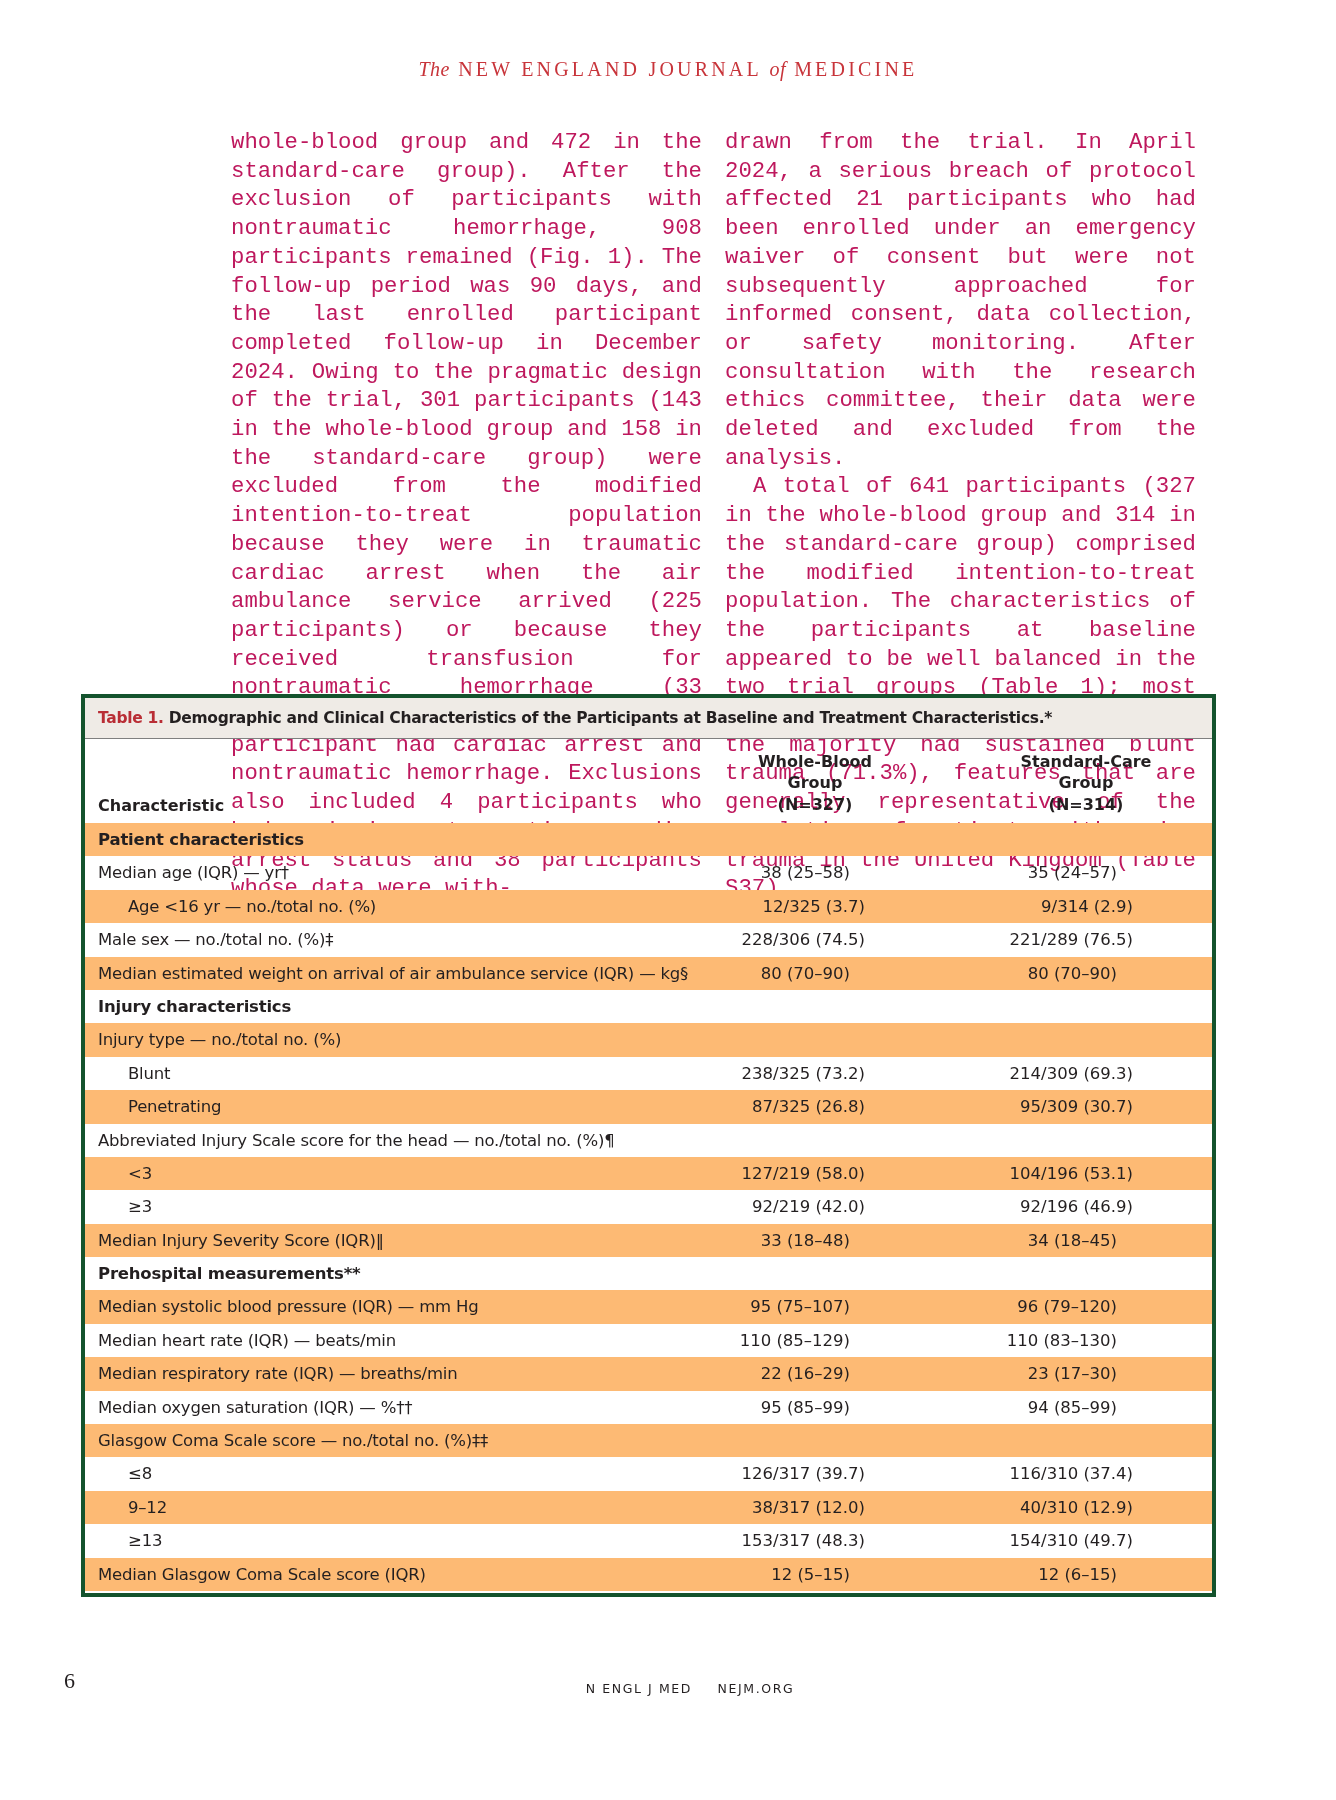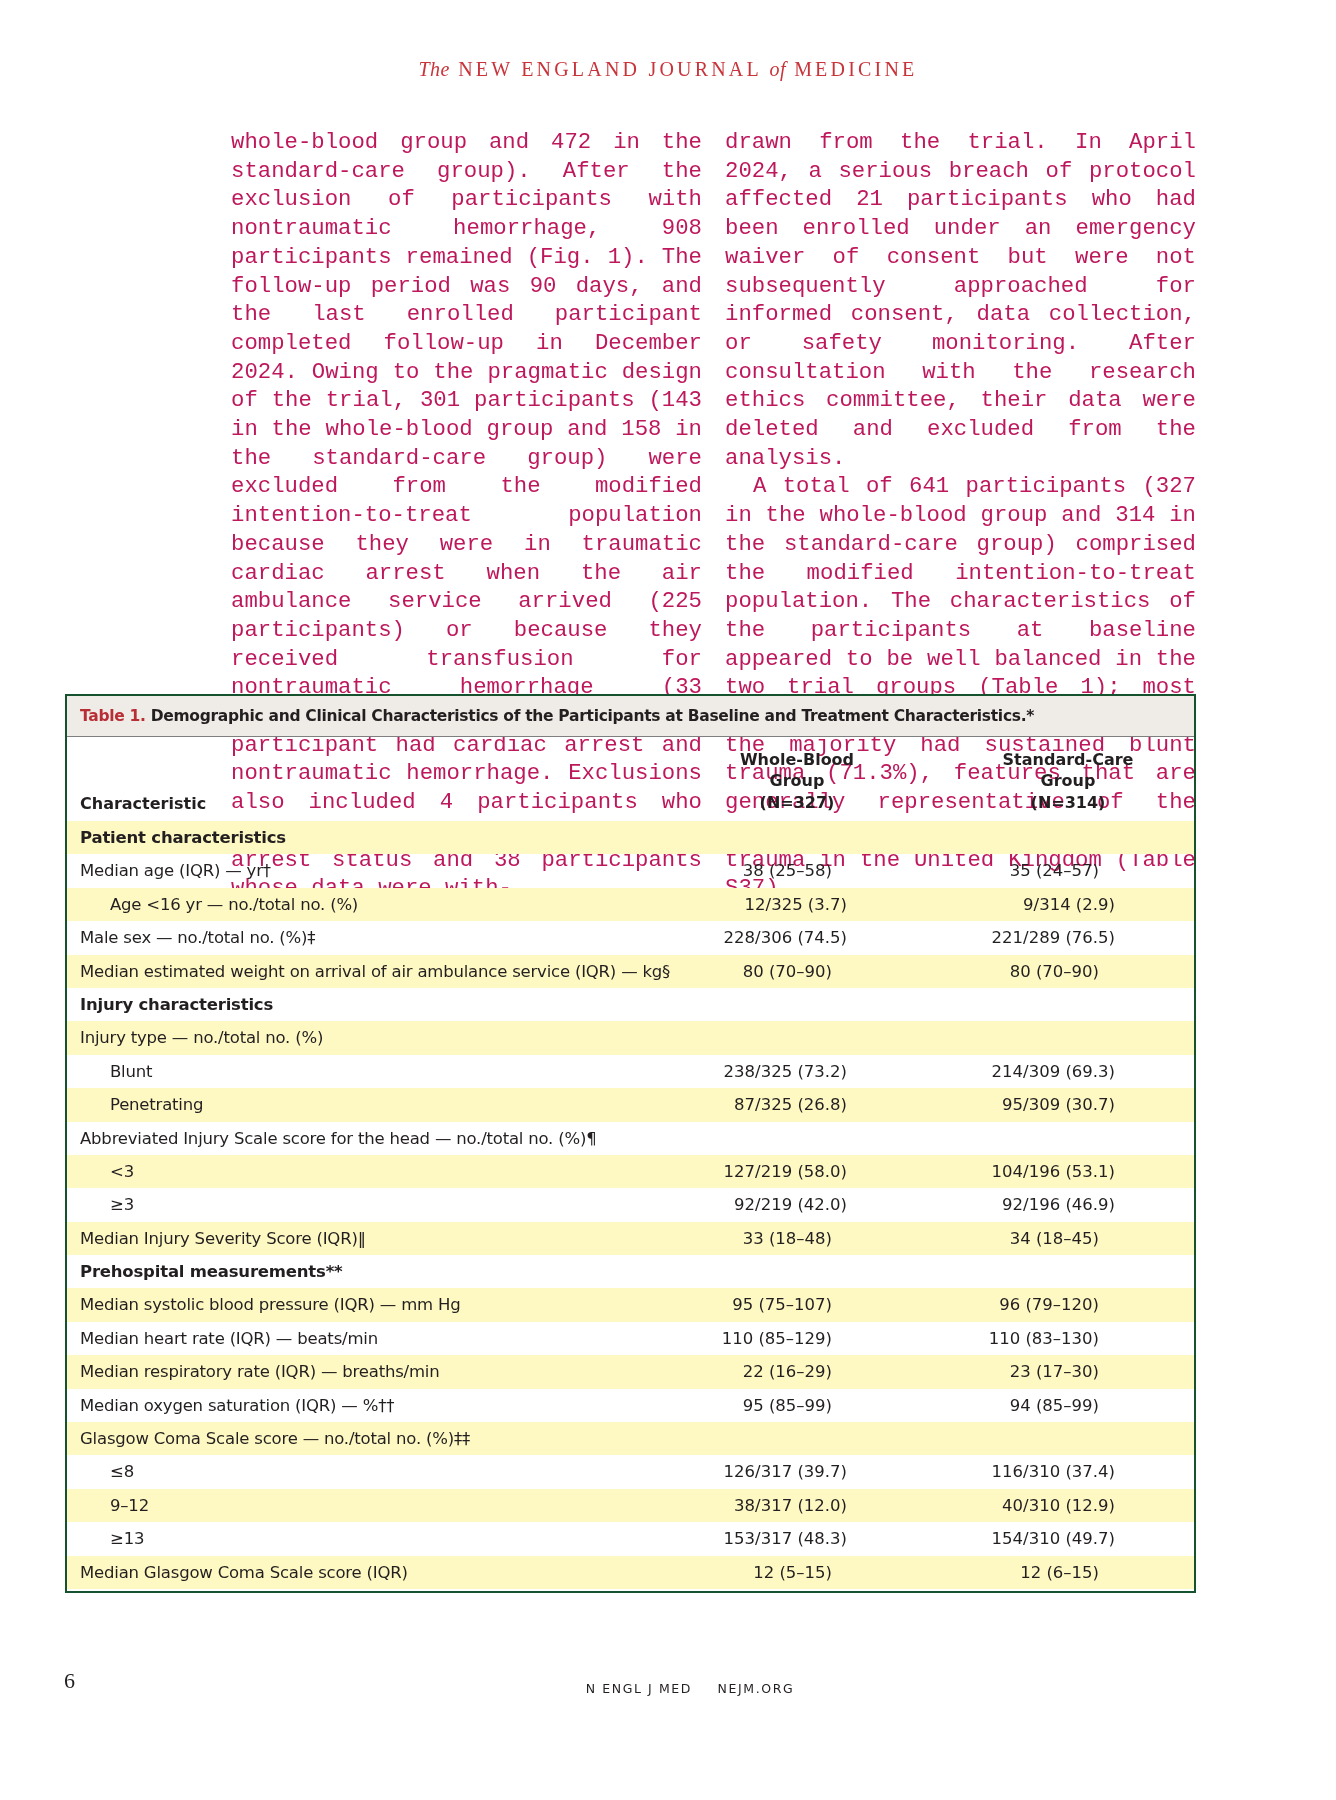--- a/index.html
+++ b/index.html
@@ -13,42 +13,42 @@
   .col {
     position: absolute; top: 128px; width: 471px;
     font-family: Liberation Mono, monospace; font-size: 22.3px;
     line-height: 28.7px; text-align: justify; color: #be185d;
   }
   .col p { margin: 0; }
   .col p.indent { text-indent: 28px; }
   .col-left { left: 231px; }
   .col-right { left: 725px; }
   .table-box {
-    position: absolute; left: 65px; top: 694px; width: 1127px; height: 895px;
-    border: 2px solid #14532d; box-sizing: content-box;
+    position: absolute; left: 81px; top: 694px; width: 1127px; height: 895px;
+    border: 4px solid #14532d; box-sizing: content-box;
     font-family: "DejaVu Sans", "Liberation Sans", sans-serif; color: #231f20;
   }
   .table-title {
     height: 40px; background: #efebe6; border-bottom: 1.5px solid #7f7f7f;
     padding-left: 13px; font-size: 15.5px; font-weight: bold; line-height: 40px;
     letter-spacing: -0.3px; white-space: nowrap;
   }
   .table-title .label { color: #b92d35; }
   .table-header { position: relative; height: 84px; font-size: 16px; font-weight: bold; }
   .table-header .char-head { position: absolute; left: 13px; bottom: 8px; }
   .table-header .group-head {
     position: absolute; bottom: 8px; width: 200px; text-align: center; line-height: 21.5px;
   }
   .gh1 { left: 630px; }
   .gh2 { left: 901px; }
   .row {
     position: relative; height: 33.4px; line-height: 33.4px; font-size: 16.5px;
     white-space: nowrap;
   }
-  .row.shade { background: #fef9c3; }
+  .row.shade { background: #fdba74; }
   .row .lbl { position: absolute; left: 13px; letter-spacing: -0.2px; }
   .row .lbl.sub { left: 43px; }
   .row.section .lbl { font-weight: bold; }
   .row .v1, .row .v2 { position: absolute; text-align: right; width: 220px; }
   .row .v1 { left: 560px; }
   .row .v2 { left: 828px; }
   .row.med .v1 { left: 545px; }
   .row.med .v2 { left: 812px; }
   .page-num {
     position: absolute; left: 64px; top: 1668px;

